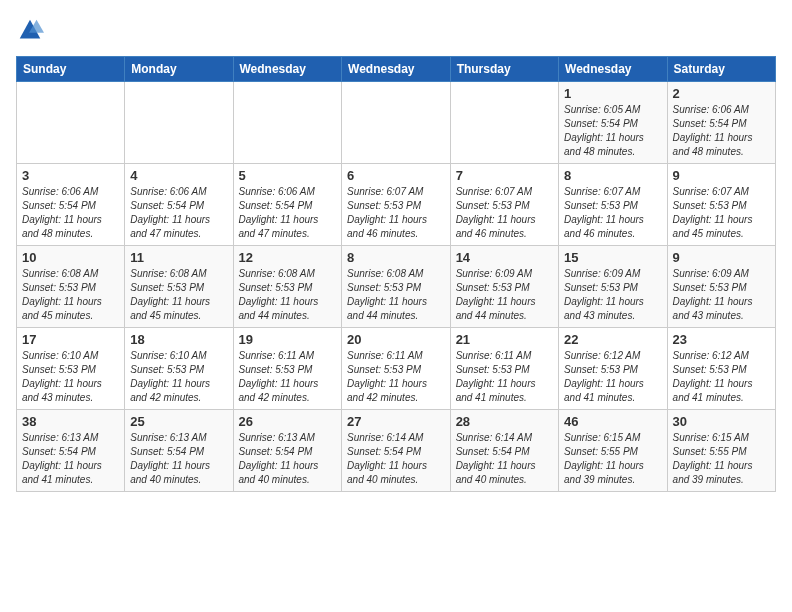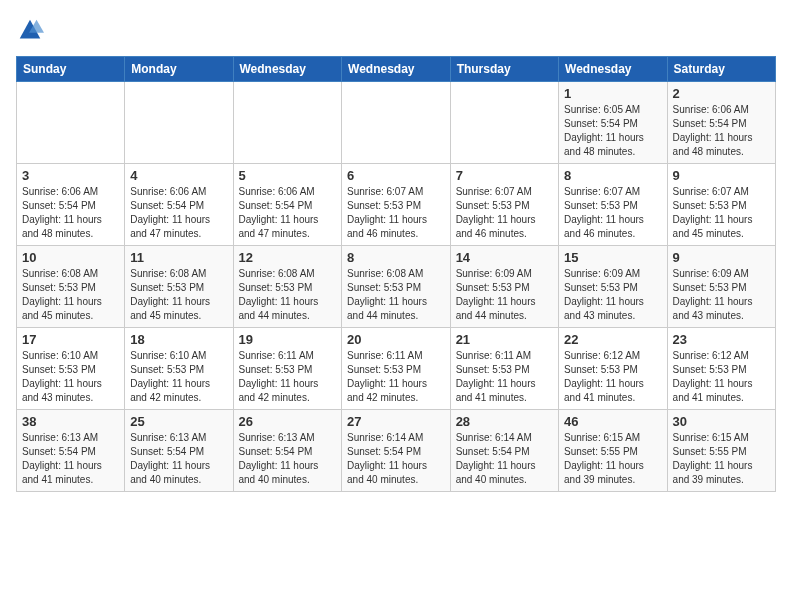--- a/index.html
+++ b/index.html
@@ -84,20 +84,21 @@
       font-size: 13px;
       font-weight: bold;
       color: #333;
       display: block;
       margin-bottom: 2px;
     }
     .day-info {
       font-size: 10px;
       color: #333;
       line-height: 1.4;
+      font-style: italic;
     }
     .empty-cell {
       background: #fff !important;
     }
   </style>
 </head>
 <body>
 
 <div class="header">
   <div class="logo">

